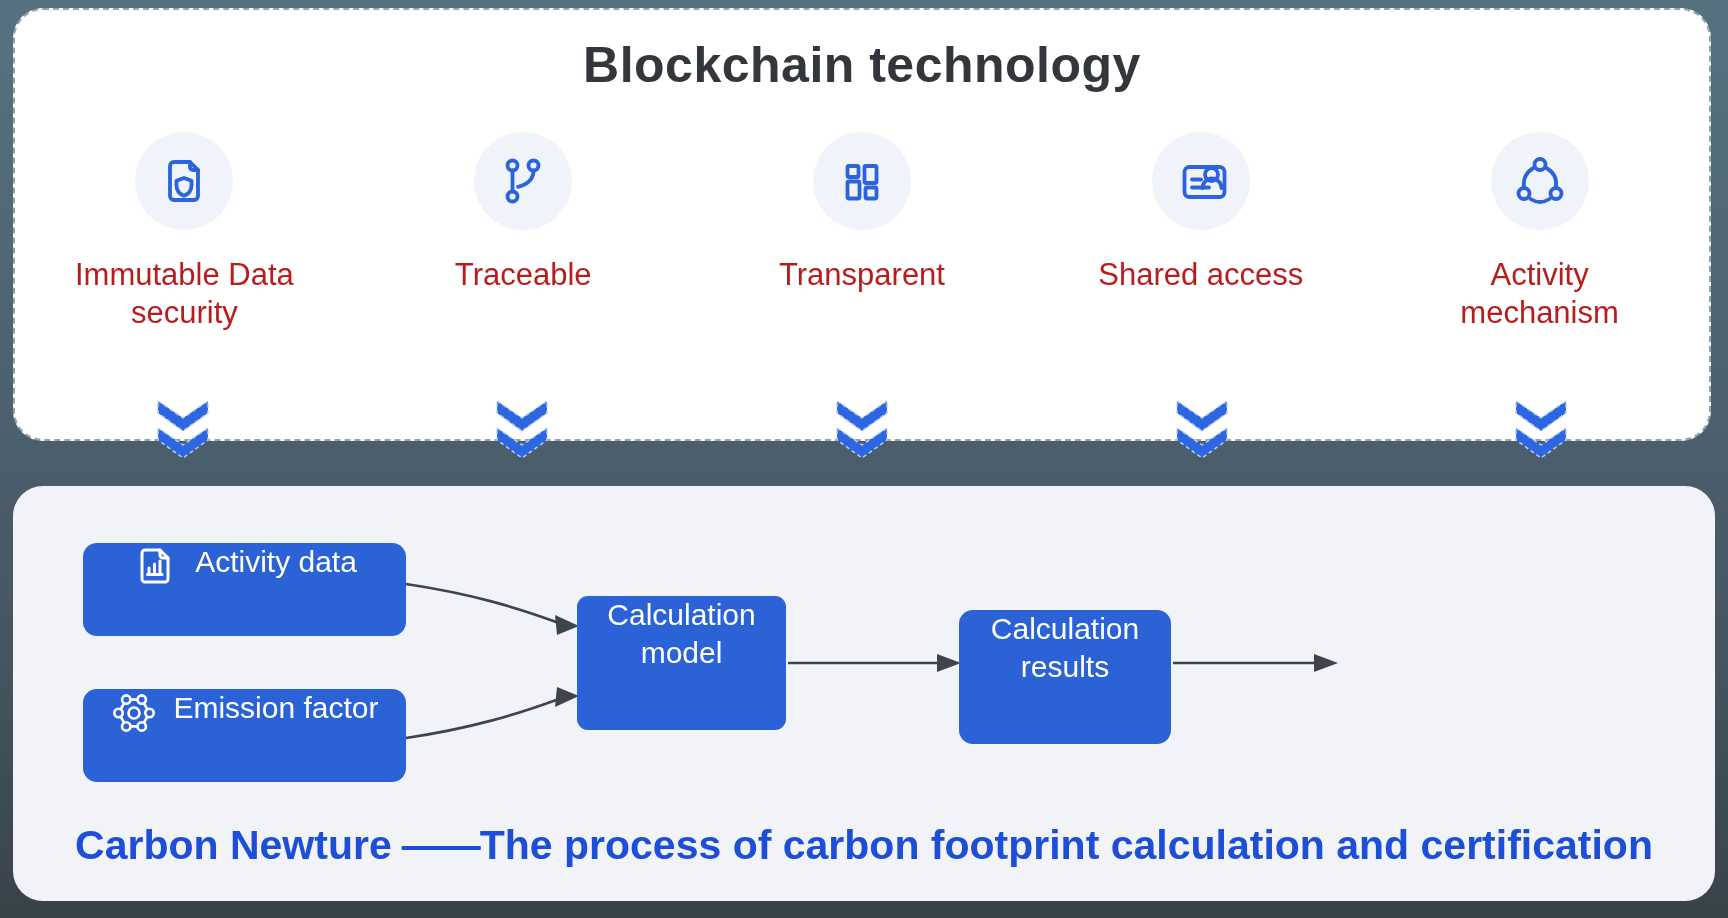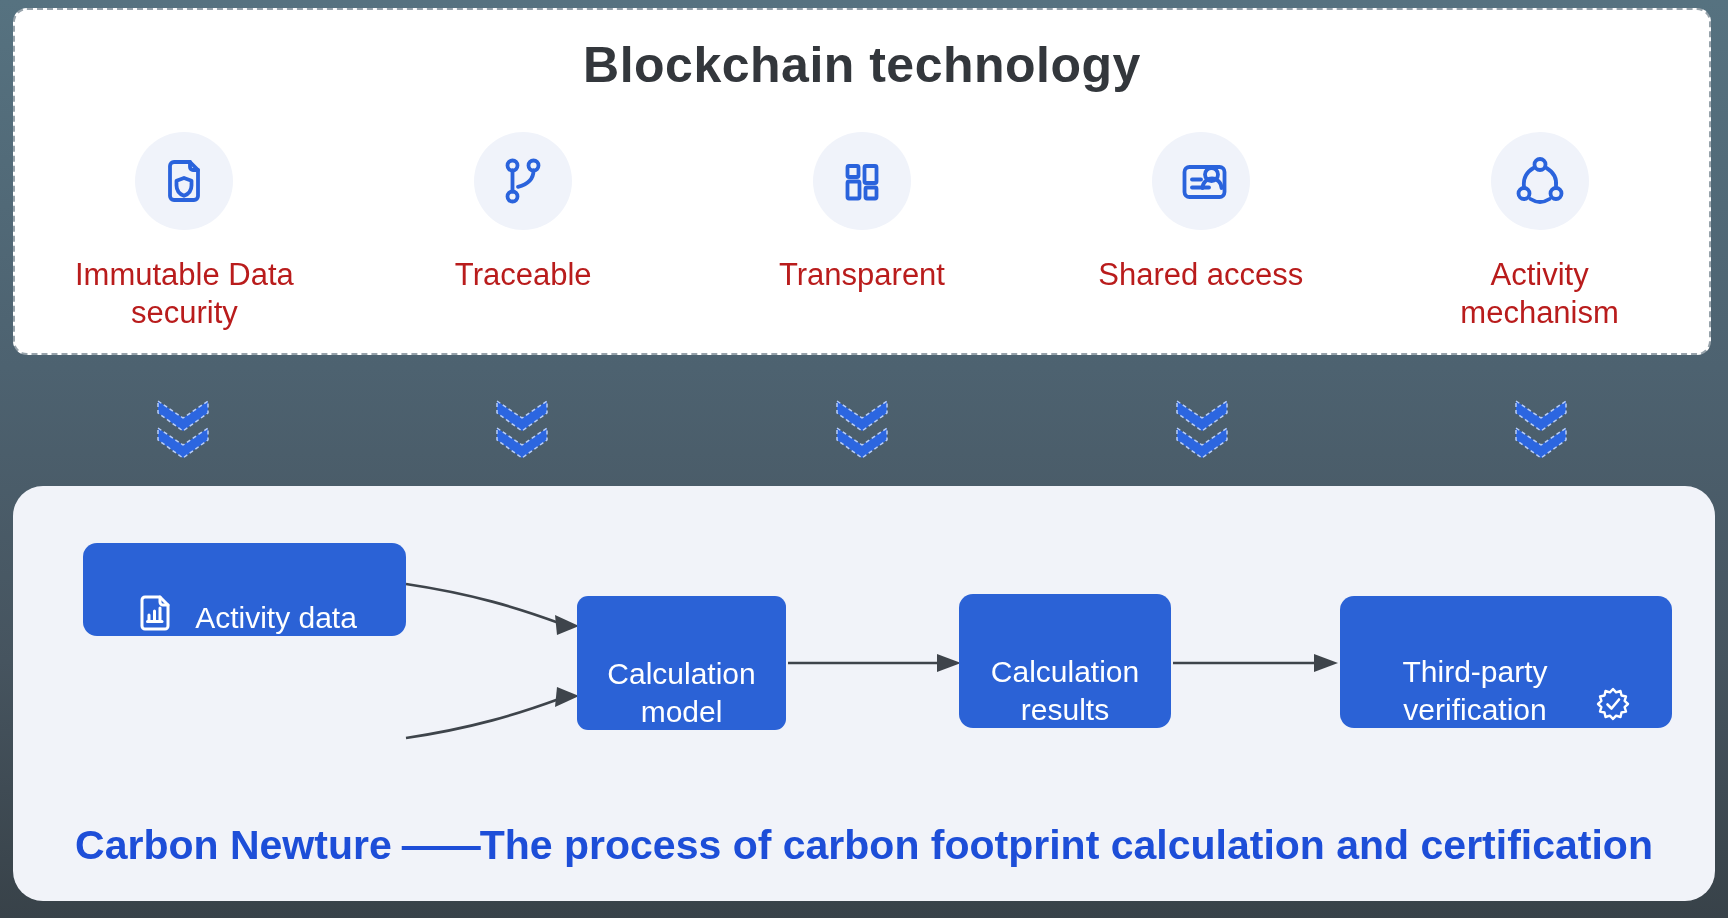--- a/index.html
+++ b/index.html
@@ -7,22 +7,22 @@
     width:1728px;height:918px;
     font-family:"Liberation Sans", sans-serif;
     background:#4c5f6c;
   }
   .stage{
     position:relative;width:1728px;height:918px;overflow:hidden;
     background:linear-gradient(180deg,#567280 0%,#4d6270 40%,#46545f 72%,#384249 100%);
   }
   
   .card-top{
-    position:absolute;left:13px;top:8px;width:1698px;height:347px;
-    background:#ffffff;border:2px dashed #97a3ab;border-radius:14px;
+    position:absolute;left:13px;top:8px;width:1698px;height:433px;
+    background:#ffffff;border:2px dashed #97a3ab;border-radius:30px;
     box-sizing:border-box;
   }
   .main-title{
     margin-top:26px;text-align:center;
     font-size:50px;font-weight:700;color:#33373c;letter-spacing:.5px;
   }
   .features{
     display:flex;margin-top:38px;
   }
   .feature{
@@ -42,27 +42,27 @@
     position:absolute;left:13px;top:398px;width:1698px;display:flex;
   }
   .chevron-cell{flex:1;display:flex;justify-content:center;}
   
   .card-bottom{
     position:absolute;left:13px;top:486px;width:1702px;height:415px;
     background:#f1f3f9;border-radius:30px;box-sizing:border-box;
   }
   .flow-box{
     position:absolute;background:#2b62d6;border-radius:14px;color:#ffffff;
-    display:flex;align-items:flex-end;justify-content:center;
+    display:flex;align-items:flex-start;justify-content:center;
     font-size:30px;font-weight:500;line-height:1.25;text-align:center;
   }
   .box-activity{left:70px;top:57px;width:323px;height:93px;gap:17px;}
   .box-emission{left:70px;top:203px;width:323px;height:93px;gap:15px;}
   .box-model{left:564px;top:110px;width:209px;height:134px;border-radius:11px;}
-  .box-results{left:946px;top:108px;width:212px;height:134px;}
+  .box-results{left:946px;top:124px;width:212px;height:134px;}
   .box-verify{left:1327px;top:110px;width:332px;height:132px;gap:14px;}
   .white-stroke{stroke:#ffffff;fill:none;stroke-width:3;stroke-linecap:round;stroke-linejoin:round;}
   .arrows{position:absolute;left:0;top:0;pointer-events:none;}
   .caption{
     position:absolute;left:0;right:0;top:336px;text-align:center;
     font-size:41px;font-weight:700;color:#1d4ed8;white-space:nowrap;
   }
   .caption .dash{letter-spacing:-3px;margin:0 2px 0 10px;}
 </style>
 </head>
@@ -192,35 +192,41 @@
         <path class="white-stroke" d="M28 7 H13 a3 3 0 0 0 -3 3 v26 a3 3 0 0 0 3 3 h20 a3 3 0 0 0 3 -3 V15 Z"></path>
         <path class="white-stroke" d="M28 7 v5 a3 3 0 0 0 3 3 h5"></path>
         <path class="white-stroke" d="M17 31 v-6"></path>
         <path class="white-stroke" d="M22.5 31 v-10"></path>
         <path class="white-stroke" d="M28 31 v-13"></path>
         <path class="white-stroke" d="M15.5 31.5 H30"></path>
       </svg>
       <span>Activity data</span>
     </div>
 
+    <div class="flow-box box-emission">
+      <svg width="48" height="48" viewBox="0 0 48 48">
+        <polygon points="39.5,24 31.75,10.6 16.25,10.6 8.5,24 16.25,37.4 31.75,37.4" fill="none" stroke="#ffffff" stroke-width="2.6" stroke-linejoin="round"></polygon>
+        <circle cx="39.5" cy="24" r="4.2" fill="#2b62d6" stroke="#ffffff" stroke-width="2.6"></circle>
+        <circle cx="31.75" cy="10.6" r="4.2" fill="#2b62d6" stroke="#ffffff" stroke-width="2.6"></circle>
+        <circle cx="16.25" cy="10.6" r="4.2" fill="#2b62d6" stroke="#ffffff" stroke-width="2.6"></circle>
+        <circle cx="8.5" cy="24" r="4.2" fill="#2b62d6" stroke="#ffffff" stroke-width="2.6"></circle>
+        <circle cx="16.25" cy="37.4" r="4.2" fill="#2b62d6" stroke="#ffffff" stroke-width="2.6"></circle>
+        <circle cx="31.75" cy="37.4" r="4.2" fill="#2b62d6" stroke="#ffffff" stroke-width="2.6"></circle>
+        <circle cx="24" cy="24" r="5.5" fill="none" stroke="#ffffff" stroke-width="2.6"></circle>
+      </svg>
+      <span>Emission factor</span>
+    </div>
 
     <div class="flow-box box-model">
       <span>Calculation model</span>
     </div>
 
     <div class="flow-box box-results">
       <span>Calculation results</span>
     </div>
 
-    <div class="flow-box box-verify">
-      <span style="max-width:200px;">Third-party verification</span>
-      <svg width="48" height="48" viewBox="0 0 48 48">
-        <polygon points="39,24 35.6,27.1 37,31.5 32.5,32.5 31.5,37 27.1,35.6 24,39 20.9,35.6 16.5,37 15.5,32.5 11,31.5 12.4,27.1 9,24 12.4,20.9 11,16.5 15.5,15.5 16.5,11 20.9,12.4 24,9 27.1,12.4 31.5,11 32.5,15.5 37,16.5 35.6,20.9" fill="none" stroke="#ffffff" stroke-width="2.4" stroke-linejoin="round"></polygon>
-        <path d="M18.5 24.5 l4 4 L30 19.5" fill="none" stroke="#ffffff" stroke-width="2.6" stroke-linecap="round" stroke-linejoin="round"></path>
-      </svg>
-    </div>
 
     <div class="caption">
       <span>Carbon Newture</span><span class="dash">——</span><span>The process of carbon footprint calculation and certification</span>
     </div>
 
   </div>
 </div>
 
 </body></html>

